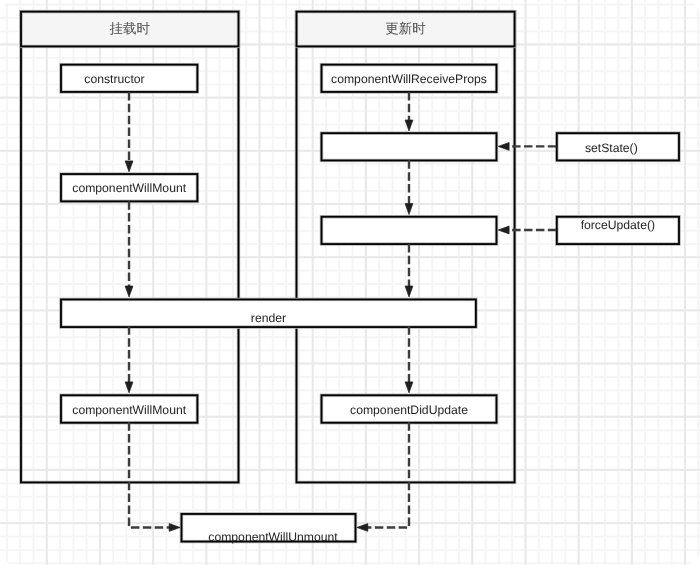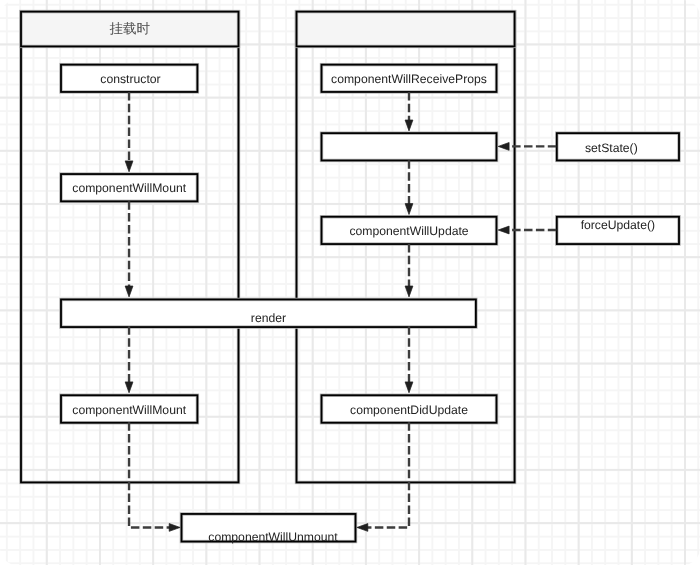--- a/index.html
+++ b/index.html
@@ -144,37 +144,37 @@
       <polygon class="edge-arrow" points="498.2,230 509.1,226.1 509.1,233.9"></polygon>
     </g>
     <g>
       <path class="edge-line" d="M409,422.2 L409,527.45 L366.8,527.45"></path>
       <polygon class="edge-arrow" points="356.9,527.45 367.8,523.55 367.8,531.35"></polygon>
     </g>
   </svg>
   <div class="lanelabel" style="left:21px;top:11.62px;width:217.5px;height:34.8px;">
     <span>挂载时</span>
   </div>
-  <div class="nodelabel" style="left:61px;top:64.65px;width:139px;height:27.3px;">
+  <div class="lanelabel" style="left:296.5px;top:11.62px;width:218.1px;height:34.8px;">
+    <span>更新时</span>
+  </div>
+  <div class="nodelabel" style="left:45px;top:64.65px;width:139px;height:27.3px;">
     <span>constructor</span>
   </div>
   <div class="nodelabel" style="left:61px;top:174.05px;width:136.4px;height:27.3px;">
     <span>componentWillMount</span>
   </div>
   <div class="nodelabel" style="left:61px;top:299.45px;width:414.9px;height:35px;">
     <span>render</span>
   </div>
   <div class="nodelabel" style="left:61px;top:395.25px;width:136.4px;height:27.5px;">
     <span>componentWillMount</span>
   </div>
   <div class="nodelabel" style="left:321.5px;top:64.65px;width:175px;height:27.3px;">
     <span>componentWillReceiveProps</span>
-  </div>
-  <div class="nodelabel" style="left:321.5px;top:216.75px;width:175px;height:27.3px;">
-    <span>componentWillUpdate</span>
   </div>
   <div class="nodelabel" style="left:321.5px;top:395.25px;width:175px;height:27.5px;text-align:right;">
     <span>componentDidUpdate</span>
   </div>
   <div class="nodelabel" style="left:556.8px;top:133.15px;width:109px;height:27.3px;">
     <span>setState()</span>
   </div>
   <div class="nodelabel" style="left:556.8px;top:216.75px;width:122.2px;height:14px;">
     <span>forceUpdate()</span>
   </div>

